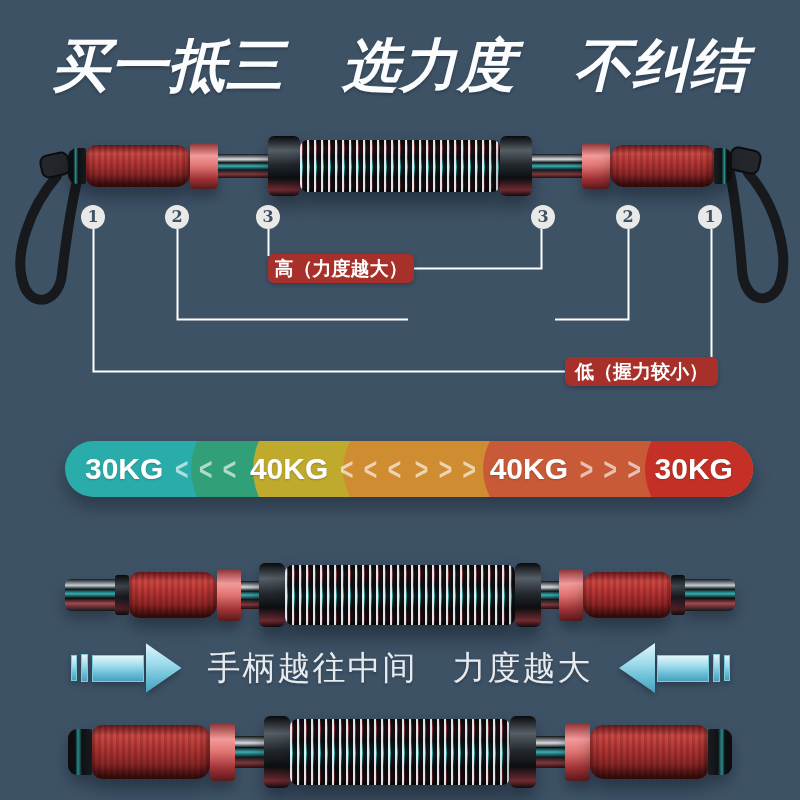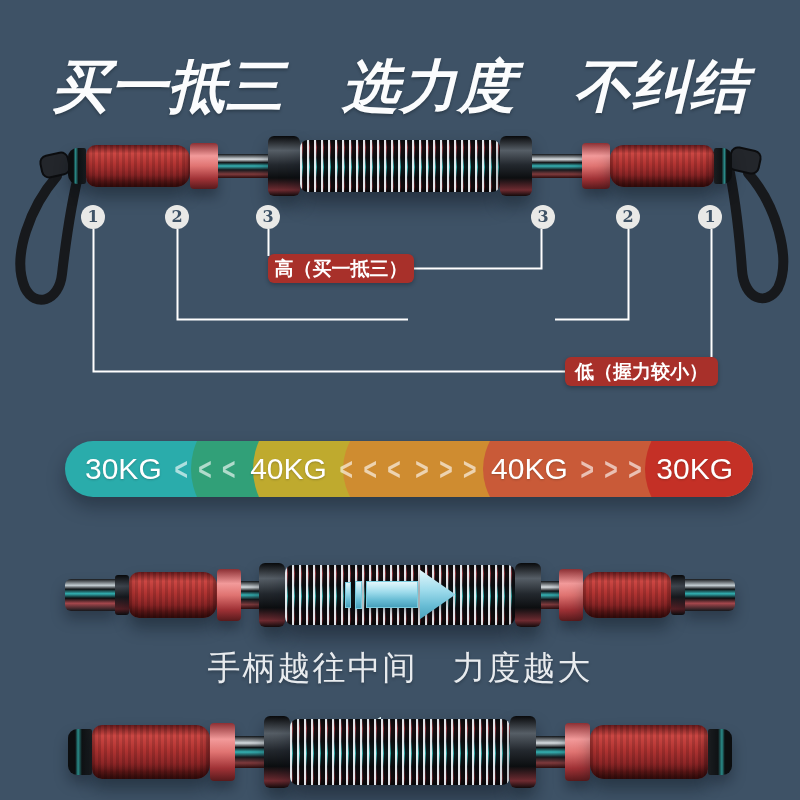--- a/index.html
+++ b/index.html
@@ -12,21 +12,20 @@
   }
 
   
   .title {
     position: absolute; top: 28px; left: 0; right: 0;
     text-align: center;
     font-size: 57px; font-weight: 800; font-style: italic;
     color: #fbfcfd; letter-spacing: 1px;
     text-shadow: 0 2px 3px rgba(15,22,30,.35);
     white-space: nowrap;
-    margin-top: 21px;
   }
 
   
   .twister { position: absolute; display: flex; align-items: center; }
   .twister > div { flex: 0 0 auto; }
 
   .part-cap {
     background: linear-gradient(90deg,#0c0e10 0 30%,#2a8c8a 42%,#0f1214 58%,#1a1d20 100%);
     border-radius: 9px 2px 2px 9px;
     box-shadow: 0 8px 14px rgba(8,14,22,.35);
@@ -110,38 +109,38 @@
   .bubble.b-yellow { left: 188px; width: 240px; background: #bfaa2e; }
   .bubble.b-orange { left: 278px; width: 290px; background: #cf8c30; }
   .bubble.b-rust   { left: 418px; width: 280px; background: #c95a38; }
   .bubble.b-red    { left: 580px; width: 260px; background: #c43026; }
 
   .scale-row {
     position: absolute; inset: 0; display: flex; align-items: center;
     justify-content: space-between; padding: 0 20px;
   }
   .kg {
-    color: #ffffff; font-size: 30px; font-weight: 400; letter-spacing: 0;
+    color: #ffffff; font-size: 30px; font-weight: 700; letter-spacing: 0;
     text-shadow: 0 1px 2px rgba(30,30,30,.25); white-space: nowrap;
   }
   .kg.highlight {
     color: #cf1b1b;
     text-shadow:
       -2px -2px 0 #fff, 2px -2px 0 #fff, -2px 2px 0 #fff, 2px 2px 0 #fff,
       0 -2px 0 #fff, 0 2px 0 #fff, -2px 0 0 #fff, 2px 0 0 #fff;
   }
   .chev {
     color: rgba(255,255,255,.62); font-size: 23px; font-weight: 600;
     letter-spacing: 2px; white-space: nowrap; transform: scaleY(1.35);
   }
 
   
   .caption-row {
     position: absolute; top: 640px; left: 0; right: 0; height: 56px;
-    display: flex; align-items: center; justify-content: center; gap: 26px; flex-direction: column;
+    display: flex; align-items: center; justify-content: center; gap: 26px;
   }
   .caption {
     color: #e8ebee; font-size: 33px; font-weight: 500; letter-spacing: 2px;
     white-space: nowrap; text-shadow: 0 2px 3px rgba(15,22,30,.3);
   }
   .arrow { display: flex; align-items: center; gap: 4px; filter: drop-shadow(0 3px 3px rgba(8,14,22,.35)); }
   .arrow.flip { transform: scaleX(-1); }
   .arrow .seg1, .arrow .seg2, .arrow .body {
     background: linear-gradient(180deg,#e2f6fb 0%,#9fdcec 40%,#67bcd4 72%,#49a0bc 100%);
     border: 1px solid #7accdf;
@@ -196,21 +195,21 @@
     <path d="M711.5,357 L711.5,229" stroke="#ffffff" stroke-width="2" fill="none"></path>
   </svg>
 
   <div class="marker" style="left:81px;  top:205px;">1</div>
   <div class="marker" style="left:165px; top:205px;">2</div>
   <div class="marker" style="left:256px; top:205px;">3</div>
   <div class="marker" style="left:531px; top:205px;">3</div>
   <div class="marker" style="left:616px; top:205px;">2</div>
   <div class="marker" style="left:698px; top:205px;">1</div>
 
-  <div class="tag" style="left:268px; top:254px; width:146px;">高（买一抵三）</div>
+  <div class="tag" style="left:268px; top:254px; width:146px;">高（力度越大）</div>
   <div class="tag" style="left:565px; top:357px; width:153px;">低（握力较小）</div>
 
   <div class="scale">
     <div class="bubble b-green"></div>
     <div class="bubble b-yellow"></div>
     <div class="bubble b-orange"></div>
     <div class="bubble b-rust"></div>
     <div class="bubble b-red"></div>
     <div class="scale-row">
       <span class="kg">30KG</span>

